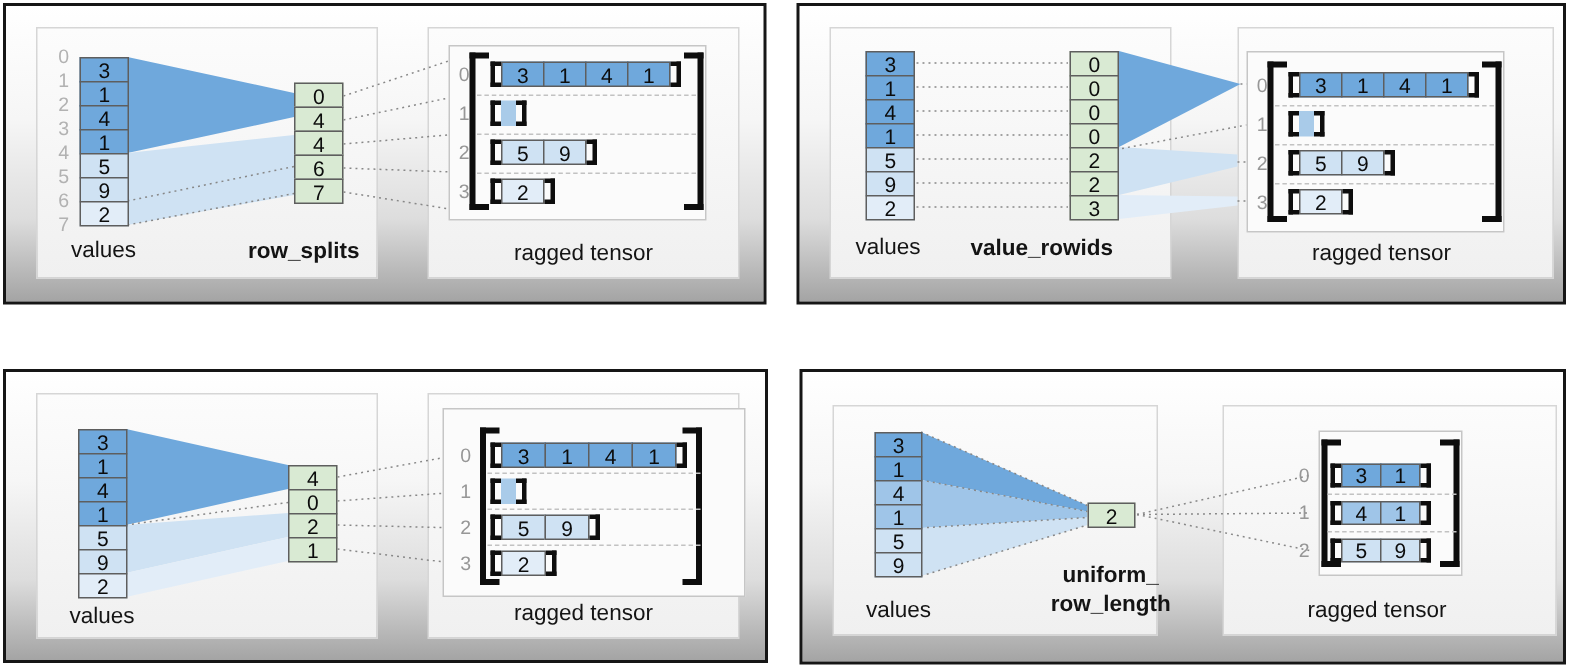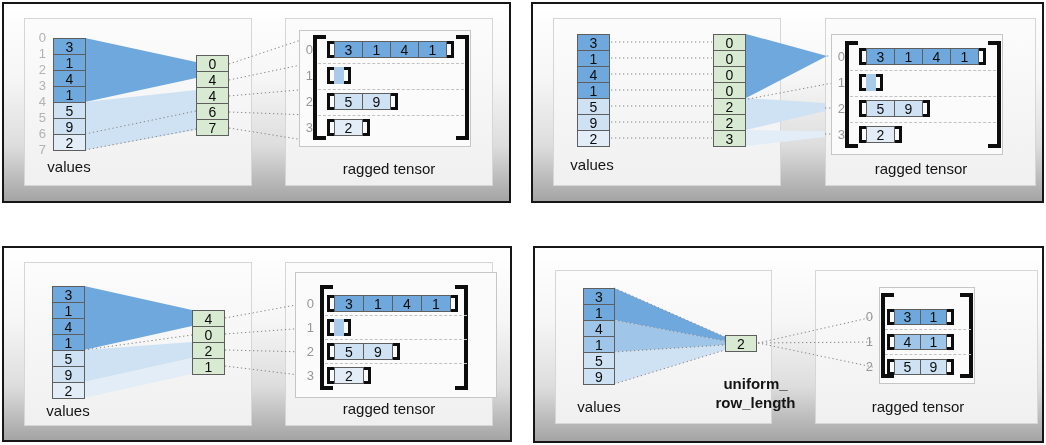--- a/index.html
+++ b/index.html
@@ -83,20 +83,21 @@
         <span class="cell sh-pale">2</span>
       </div>
     <div class="vcol" style="left:192px;top:51px;width:33px;">
         <span class="cell sh-green">0</span>
         <span class="cell sh-green">4</span>
         <span class="cell sh-green">4</span>
         <span class="cell sh-green">6</span>
         <span class="cell sh-green">7</span>
       </div>
     <div class="lab" style="left:24px;top:154px;width:82px;">values</div>
+    <div class="lab b" style="left:136px;top:154px;width:125px;">row_splits</div>
     <div class="trect" style="left:295px;top:26px;width:172px;height:117px;"></div>
     <div class="bigbr l" style="left:309px;top:31px;height:105px;"></div>
     <div class="bigbr r" style="left:452px;top:31px;height:105px;"></div>
     <div class="dash" style="left:314px;top:59px;width:146px;"></div>
     <div class="dash" style="left:314px;top:85px;width:146px;"></div>
     <div class="dash" style="left:314px;top:111px;width:146px;"></div>
     <div class="trow" style="left:323px;top:37px;">
       <span class="rb l"></span>
       <span class="cells">
           <span class="tcell sh-dark">3</span>
@@ -166,20 +167,21 @@
     <div class="vcol" style="left:180px;top:30px;width:33px;">
         <span class="cell sh-green">0</span>
         <span class="cell sh-green">0</span>
         <span class="cell sh-green">0</span>
         <span class="cell sh-green">0</span>
         <span class="cell sh-green">2</span>
         <span class="cell sh-green">2</span>
         <span class="cell sh-green">3</span>
       </div>
     <div class="lab" style="left:18px;top:152px;width:82px;">values</div>
+    <div class="lab b" style="left:99px;top:152px;width:125px;">value_rowids</div>
     <div class="trect" style="left:298px;top:30px;width:172px;height:121px;"></div>
     <div class="bigbr l" style="left:312px;top:37px;height:107px;"></div>
     <div class="bigbr r" style="left:455px;top:37px;height:107px;"></div>
     <div class="dash" style="left:317px;top:66px;width:146px;"></div>
     <div class="dash" style="left:317px;top:92px;width:146px;"></div>
     <div class="dash" style="left:317px;top:118px;width:146px;"></div>
     <div class="trow" style="left:326px;top:44px;">
       <span class="rb l"></span>
       <span class="cells">
           <span class="tcell sh-dark">3</span>
@@ -312,21 +314,21 @@
         <span class="cell sh-dark">1</span>
         <span class="cell sh-medium">4</span>
         <span class="cell sh-medium">1</span>
         <span class="cell sh-light">5</span>
         <span class="cell sh-light">9</span>
       </div>
     <div class="vcol" style="left:190px;top:87px;width:32px;">
         <span class="cell sh-green">2</span>
       </div>
     <div class="lab" style="left:23px;top:150px;width:82px;">values</div>
-    <div class="lab b" style="left:158px;top:126px;width:125px;">uniform_
+    <div class="lab b" style="left:143px;top:126px;width:125px;">uniform_
 row_length</div>
     <div class="trect" style="left:344px;top:39px;width:96px;height:97px;"></div>
     <div class="bigbr l" style="left:346px;top:45px;height:85px;"></div>
     <div class="bigbr r" style="left:425px;top:45px;height:85px;"></div>
     <div class="dash" style="left:350px;top:81px;width:86px;"></div>
     <div class="dash" style="left:350px;top:106px;width:86px;"></div>
     <div class="trow" style="left:352px;top:61px;">
       <span class="rb l"></span>
       <span class="cells">
           <span class="tcell sh-dark">3</span>

